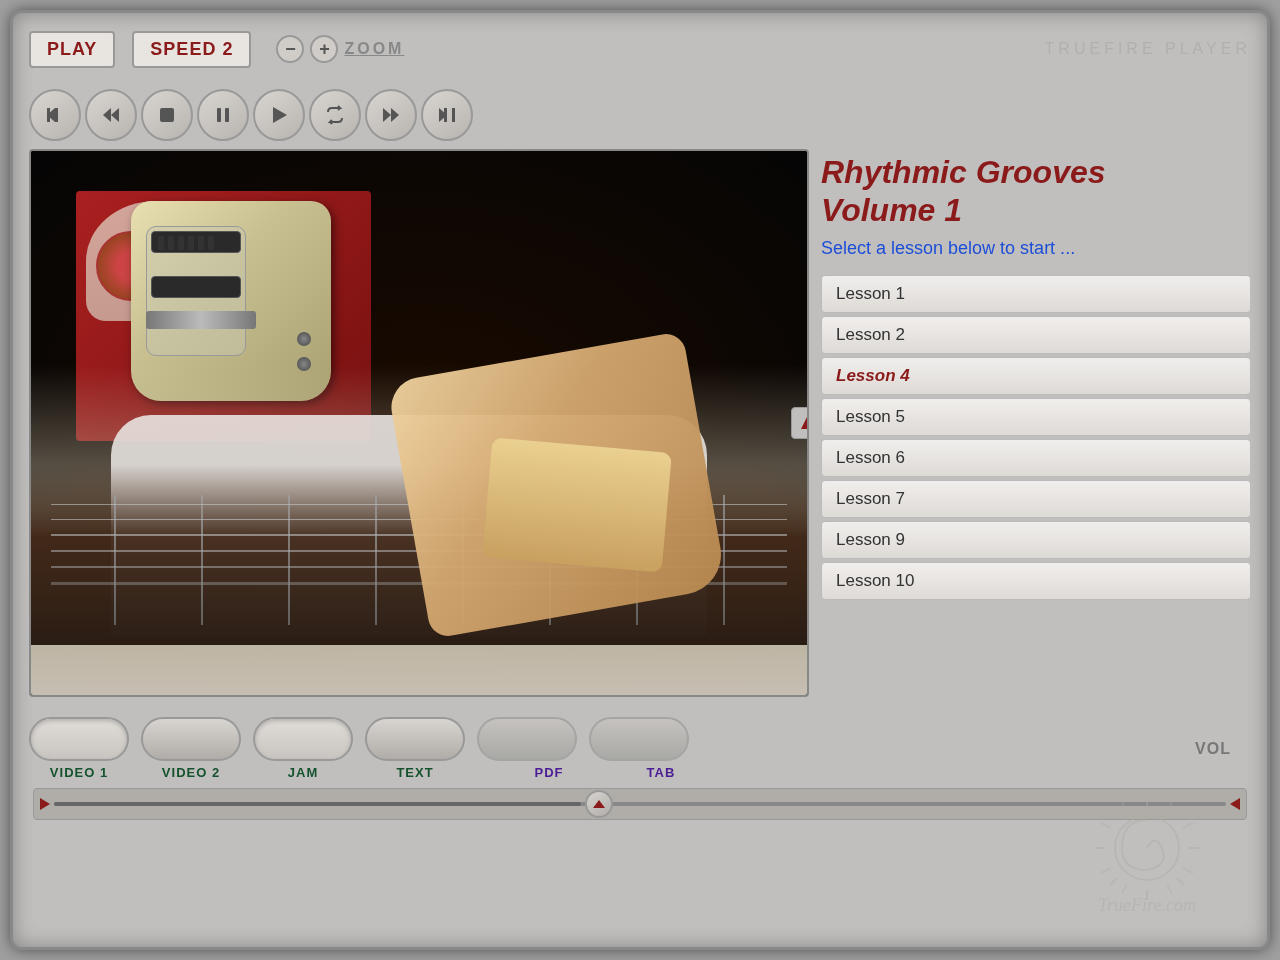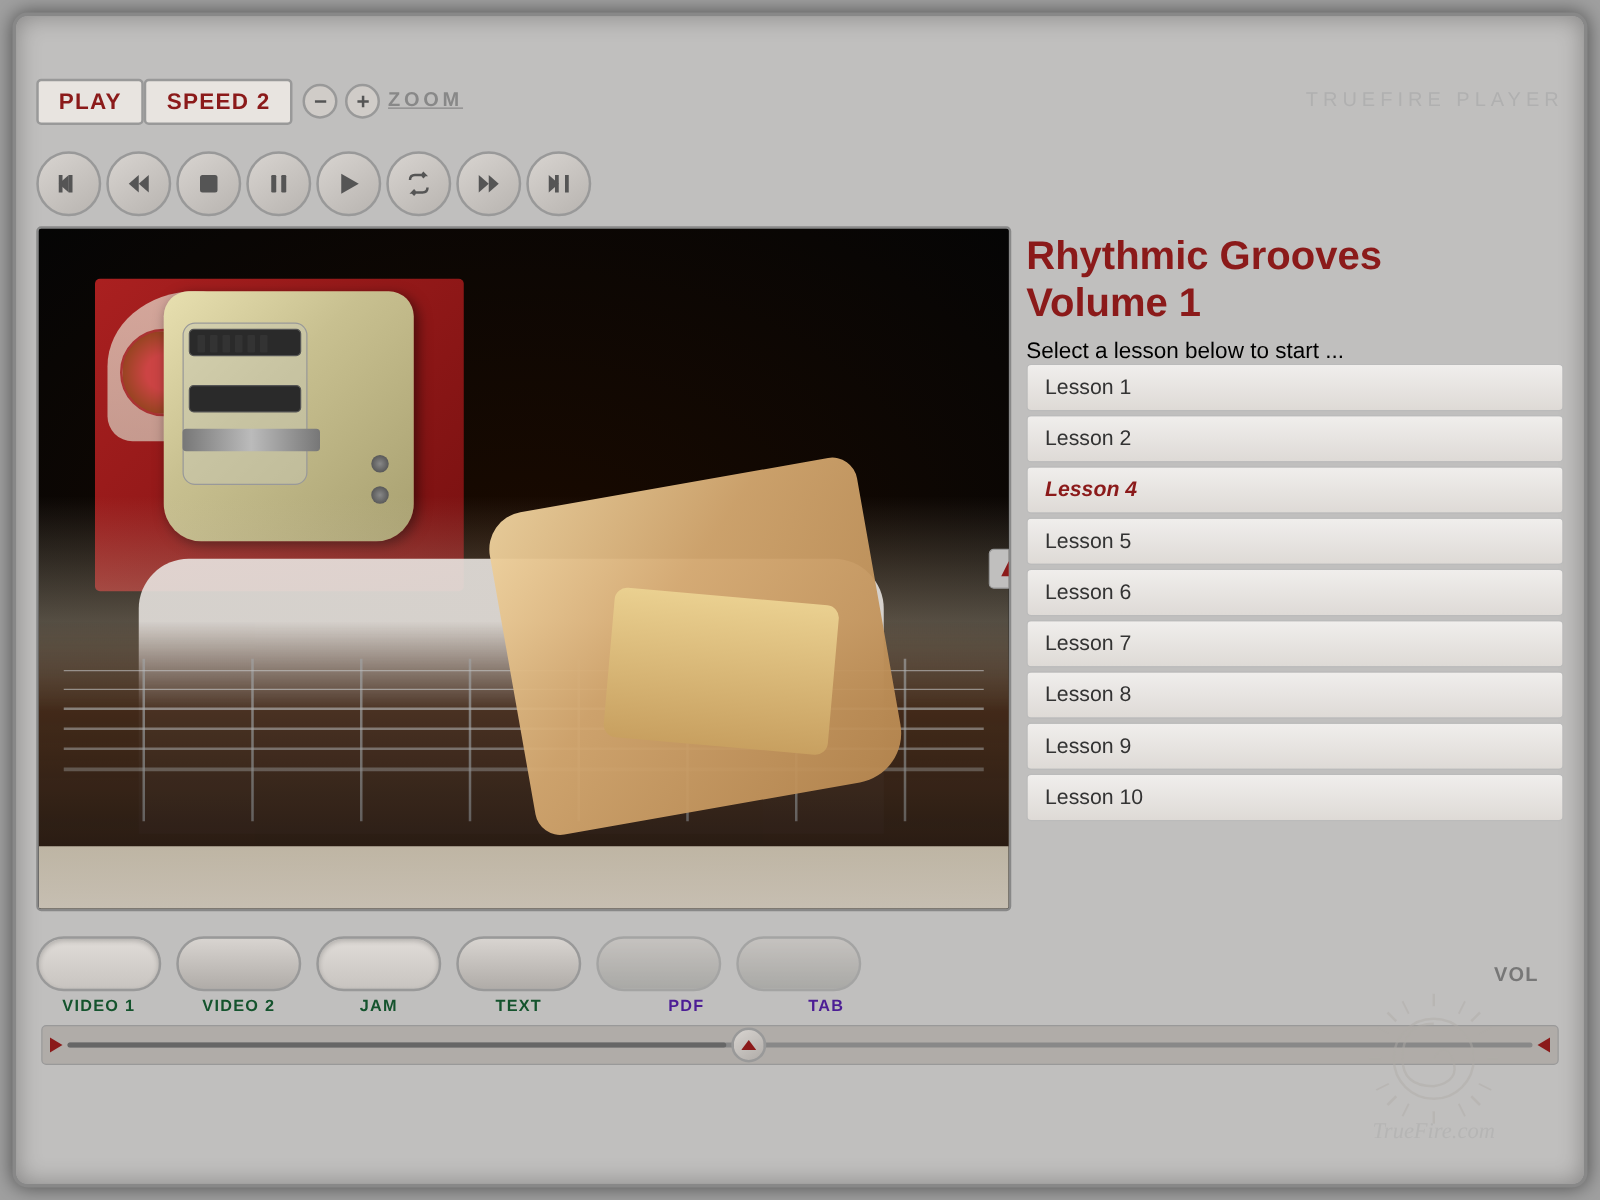--- a/index.html
+++ b/index.html
@@ -23,24 +23,23 @@
       border-radius: 12px;
       border: 3px solid #888;
       box-shadow: inset 0 0 20px rgba(0,0,0,0.3), 0 0 15px rgba(0,0,0,0.5);
     }
 
     
     .toolbar {
       display: flex;
       align-items: center;
       padding: 8px 16px;
-      gap: 0;
+      gap: 17px;
       background: transparent;
       height: 72px;
-      margin-top: 32px;
     }
 
     .toolbar-btn {
       background: #e8e4e0;
       border: 2px solid #999;
       border-radius: 4px;
       padding: 6px 16px;
       font-size: 18px;
       font-weight: bold;
       color: #8b1a1a;
@@ -159,26 +158,27 @@
       flex-direction: column;
       padding: 4px 0;
     }
 
     .course-title {
       font-size: 32px;
       font-weight: bold;
       color: #8b1a1a;
       line-height: 1.2;
       margin-bottom: 8px;
+      font-style: italic;
     }
 
     .course-subtitle {
       font-size: 18px;
-      color: #000000;
-      margin-bottom: 0;
+      color: #1d4ed8;
+      margin-bottom: 16px;
     }
 
     .lessons-list {
       flex: 1;
       overflow-y: auto;
       display: flex;
       flex-direction: column;
       gap: 3px;
     }
 
@@ -512,23 +512,20 @@
             <span>Lesson 4</span>
           </div>
           <div class="lesson-item">
             <span>Lesson 5</span>
           </div>
           <div class="lesson-item">
             <span>Lesson 6</span>
           </div>
           <div class="lesson-item">
             <span>Lesson 7</span>
-          </div>
-          <div class="lesson-item">
-            <span>Lesson 8</span>
           </div>
           <div class="lesson-item">
             <span>Lesson 9</span>
           </div>
           <div class="lesson-item">
             <span>Lesson 10</span>
           </div>
         </div>
     </div>
   </div>

